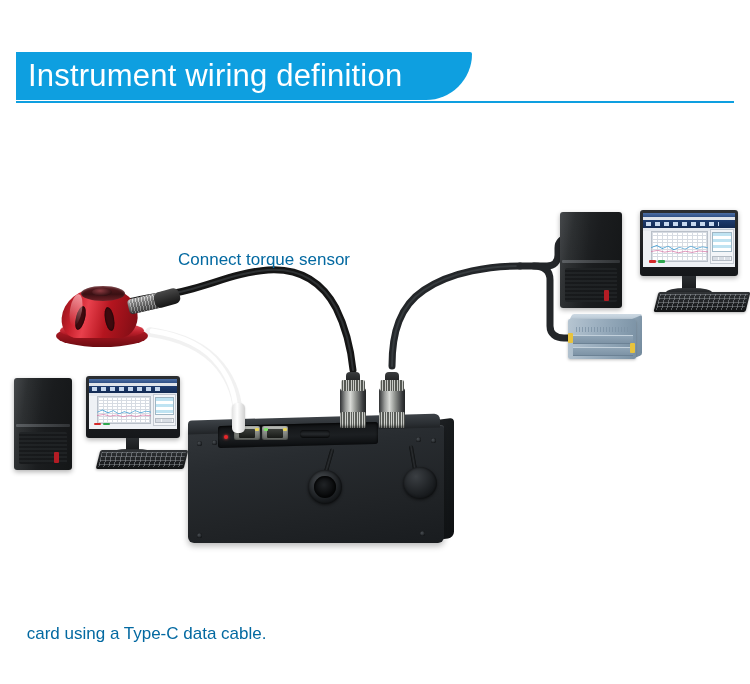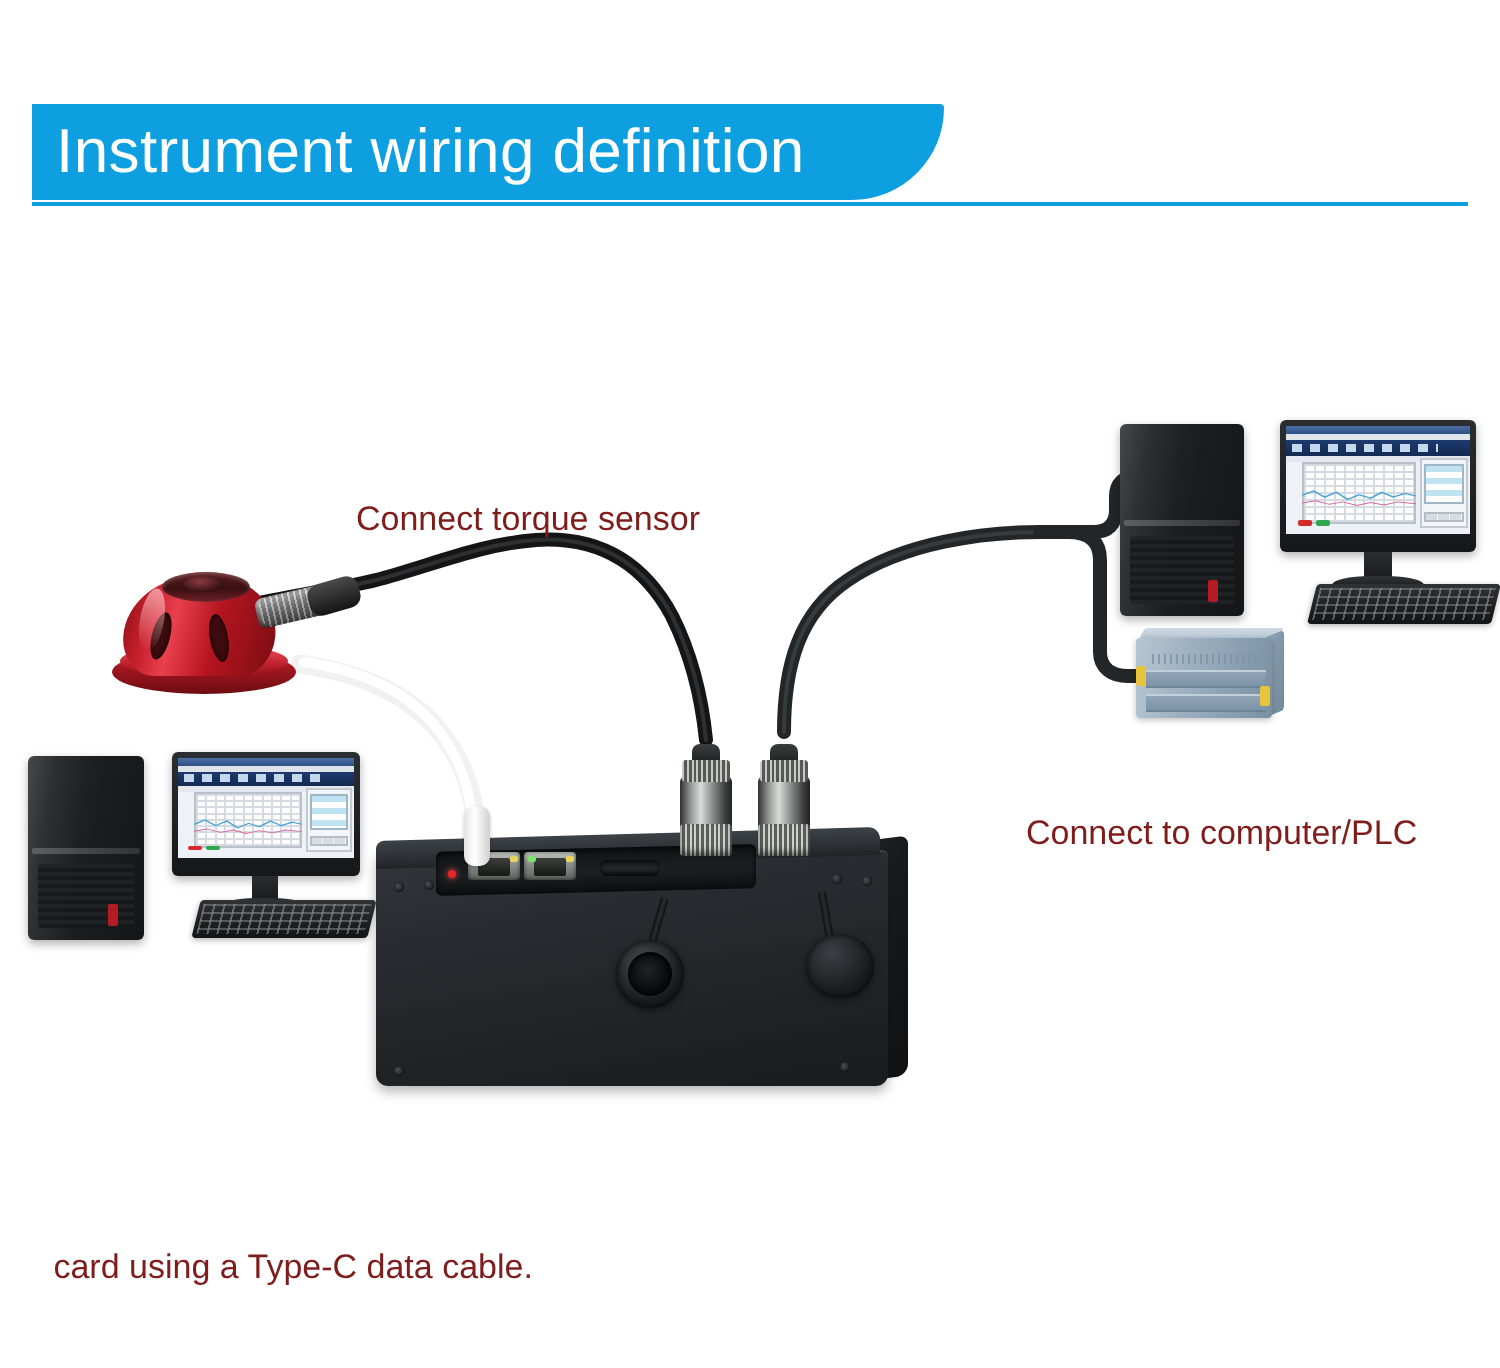--- a/index.html
+++ b/index.html
@@ -22,21 +22,21 @@
     color:#ffffff;font-size:31px;font-weight:400;letter-spacing:.2px;
     padding-left:12px;white-space:nowrap;line-height:1;
     margin-top:-2px;
   }
   .banner-rule{
     position:absolute;left:16px;top:87px;width:718px;height:2px;
     background:#0e9fe0;
   }
 
   
-  .note{position:absolute;color:#7f1d1d;font-size:17px;line-height:1.25;white-space:pre;}
+  .note{position:absolute;color:#0369a1;font-size:17px;line-height:1.25;white-space:pre;}
   .note-sensor{left:178px;top:235px;}
   .note-plc{left:513px;top:349px;}
   .note-tf{left:22px;top:566px;}
 
   
   .sensor{position:absolute;left:56px;top:270px;width:120px;height:72px;}
   .cone-body{
     position:absolute;left:6px;top:4px;width:76px;height:50px;
     background:linear-gradient(100deg,#8e1118 0%,#c8202c 18%,#e8404c 34%,#b5151f 60%,#7d0d14 100%);
     border-radius:46% 46% 22% 22%/60% 60% 40% 40%;
@@ -520,20 +520,19 @@
       <div class="mon-base" style="left:24px;top:73px;width:44px;height:9px;"></div>
     </div>
     <div class="keyboard" style="left:86px;top:80px;width:88px;height:19px;transform:skewX(-14deg);">
       <div class="kb-keys"></div>
     </div>
   </div>
 
   <div class="note note-sensor">Connect torque sensor</div>
 
   <div class="note note-plc">
-    <div>Connect to computer/PLC</div>
   </div>
 
   <div class="note note-tf">
     <div> card using a Type-C data cable.</div>
   </div>
 
 </div>
 
 </body></html>

